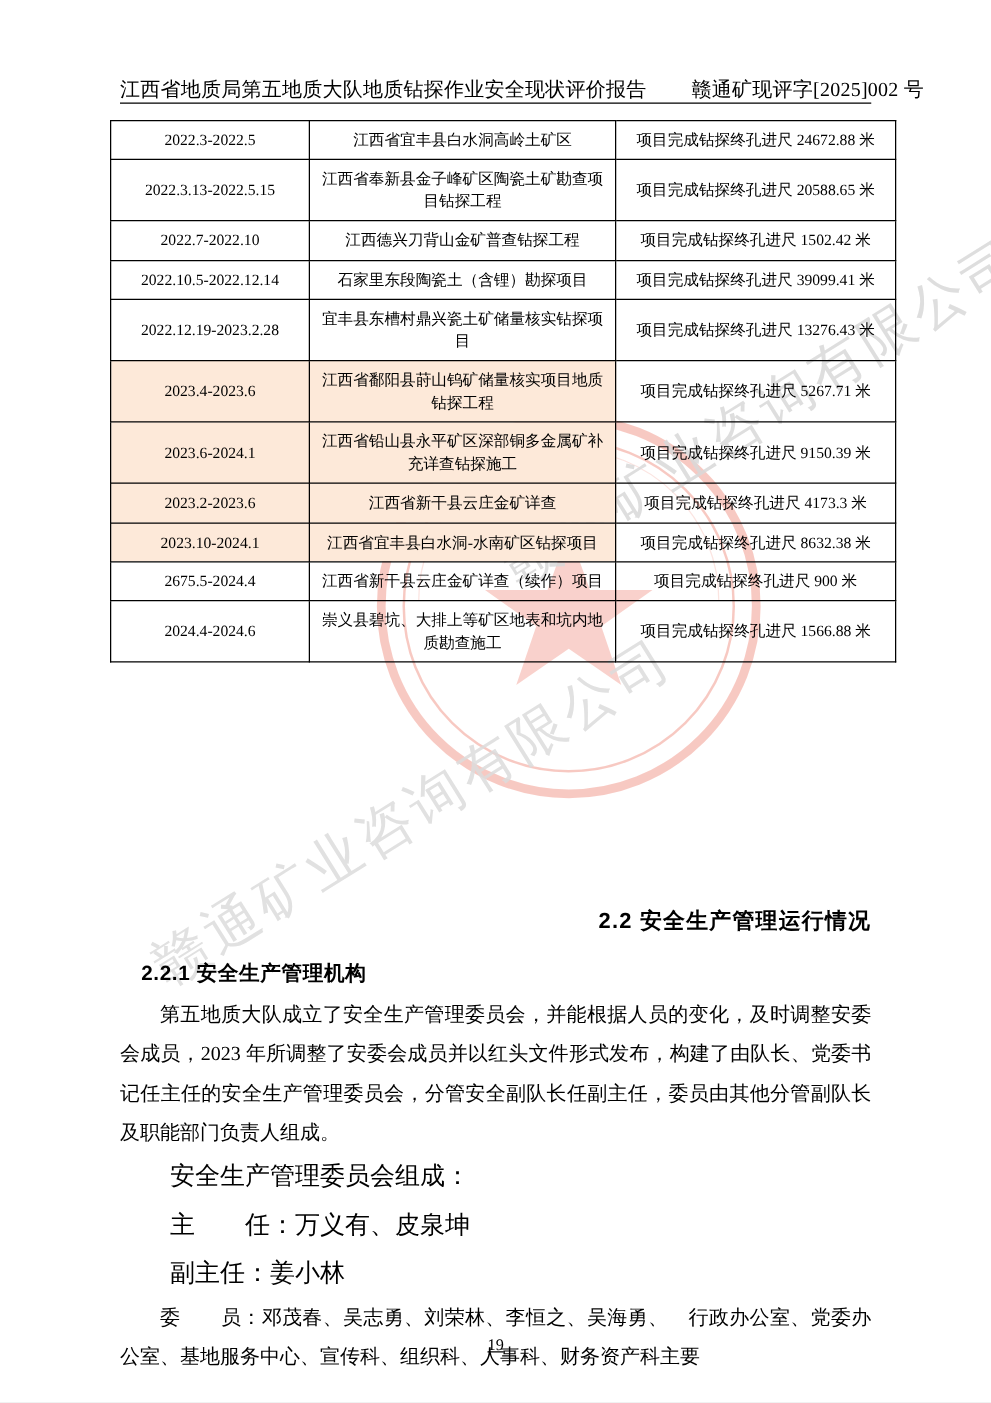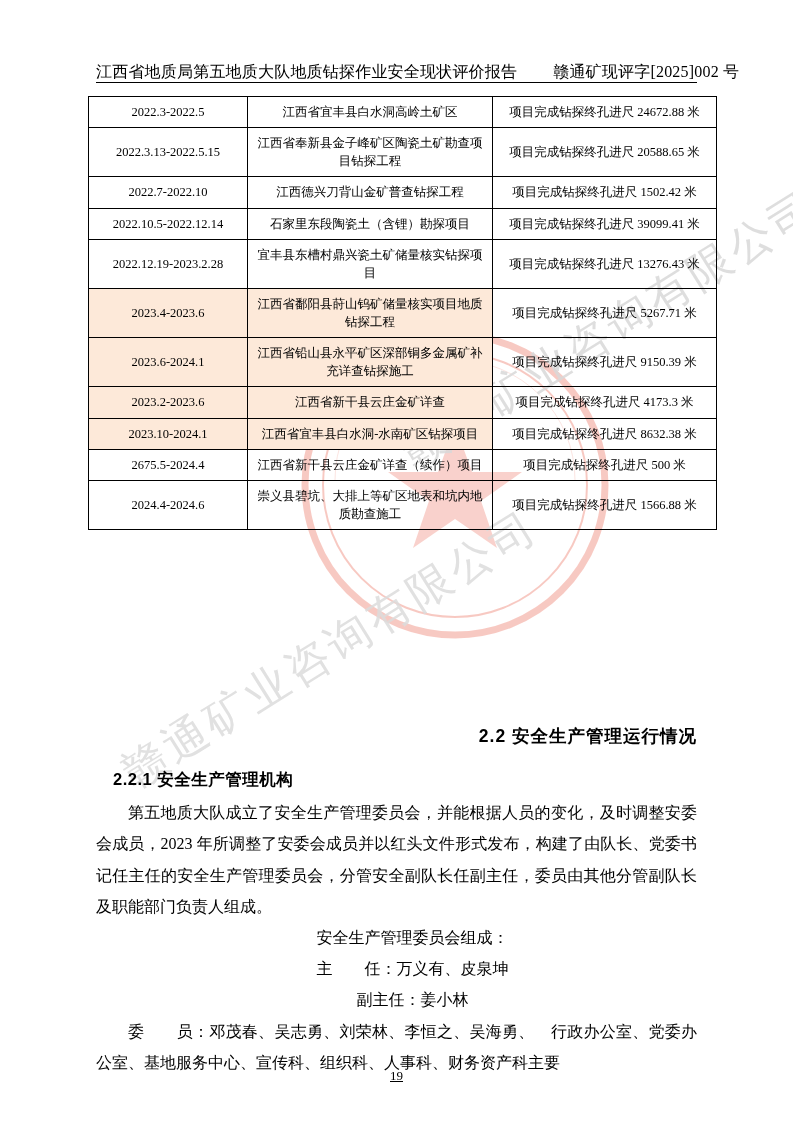--- a/index.html
+++ b/index.html
@@ -90,23 +90,22 @@
   p.para {
     margin: 0;
     text-indent: 2em;
     text-align: justify;
     font-size: 16px;
     line-height: 1.95;
   }
   p.line {
     margin: 0;
     text-indent: 2em;
-    font-size: 16px;
+    font-size: 20px;
     line-height: 1.95;
-    text-align: center;
   }
 
   
   .page-number {
     position: absolute;
     bottom: 38px;
     left: 0;
     right: 0;
     text-align: center;
     font-size: 13px;
@@ -214,21 +213,21 @@
           <td class="col-result">项目完成钻探终孔进尺 4173.3 米</td>
         </tr>
         <tr>
           <td class="col-period hl">2023.10-2024.1</td>
           <td class="col-project hl">江西省宜丰县白水洞-水南矿区钻探项目</td>
           <td class="col-result">项目完成钻探终孔进尺 8632.38 米</td>
         </tr>
         <tr>
           <td class="col-period">2675.5-2024.4</td>
           <td class="col-project">江西省新干县云庄金矿详查（续作）项目</td>
-          <td class="col-result">项目完成钻探终孔进尺 500 米</td>
+          <td class="col-result">项目完成钻探终孔进尺 900 米</td>
         </tr>
         <tr>
           <td class="col-period">2024.4-2024.6</td>
           <td class="col-project">崇义县碧坑、大排上等矿区地表和坑内地质勘查施工</td>
           <td class="col-result">项目完成钻探终孔进尺 1566.88 米</td>
         </tr>
       </tbody>
   </table>
 
   <div class="body">

